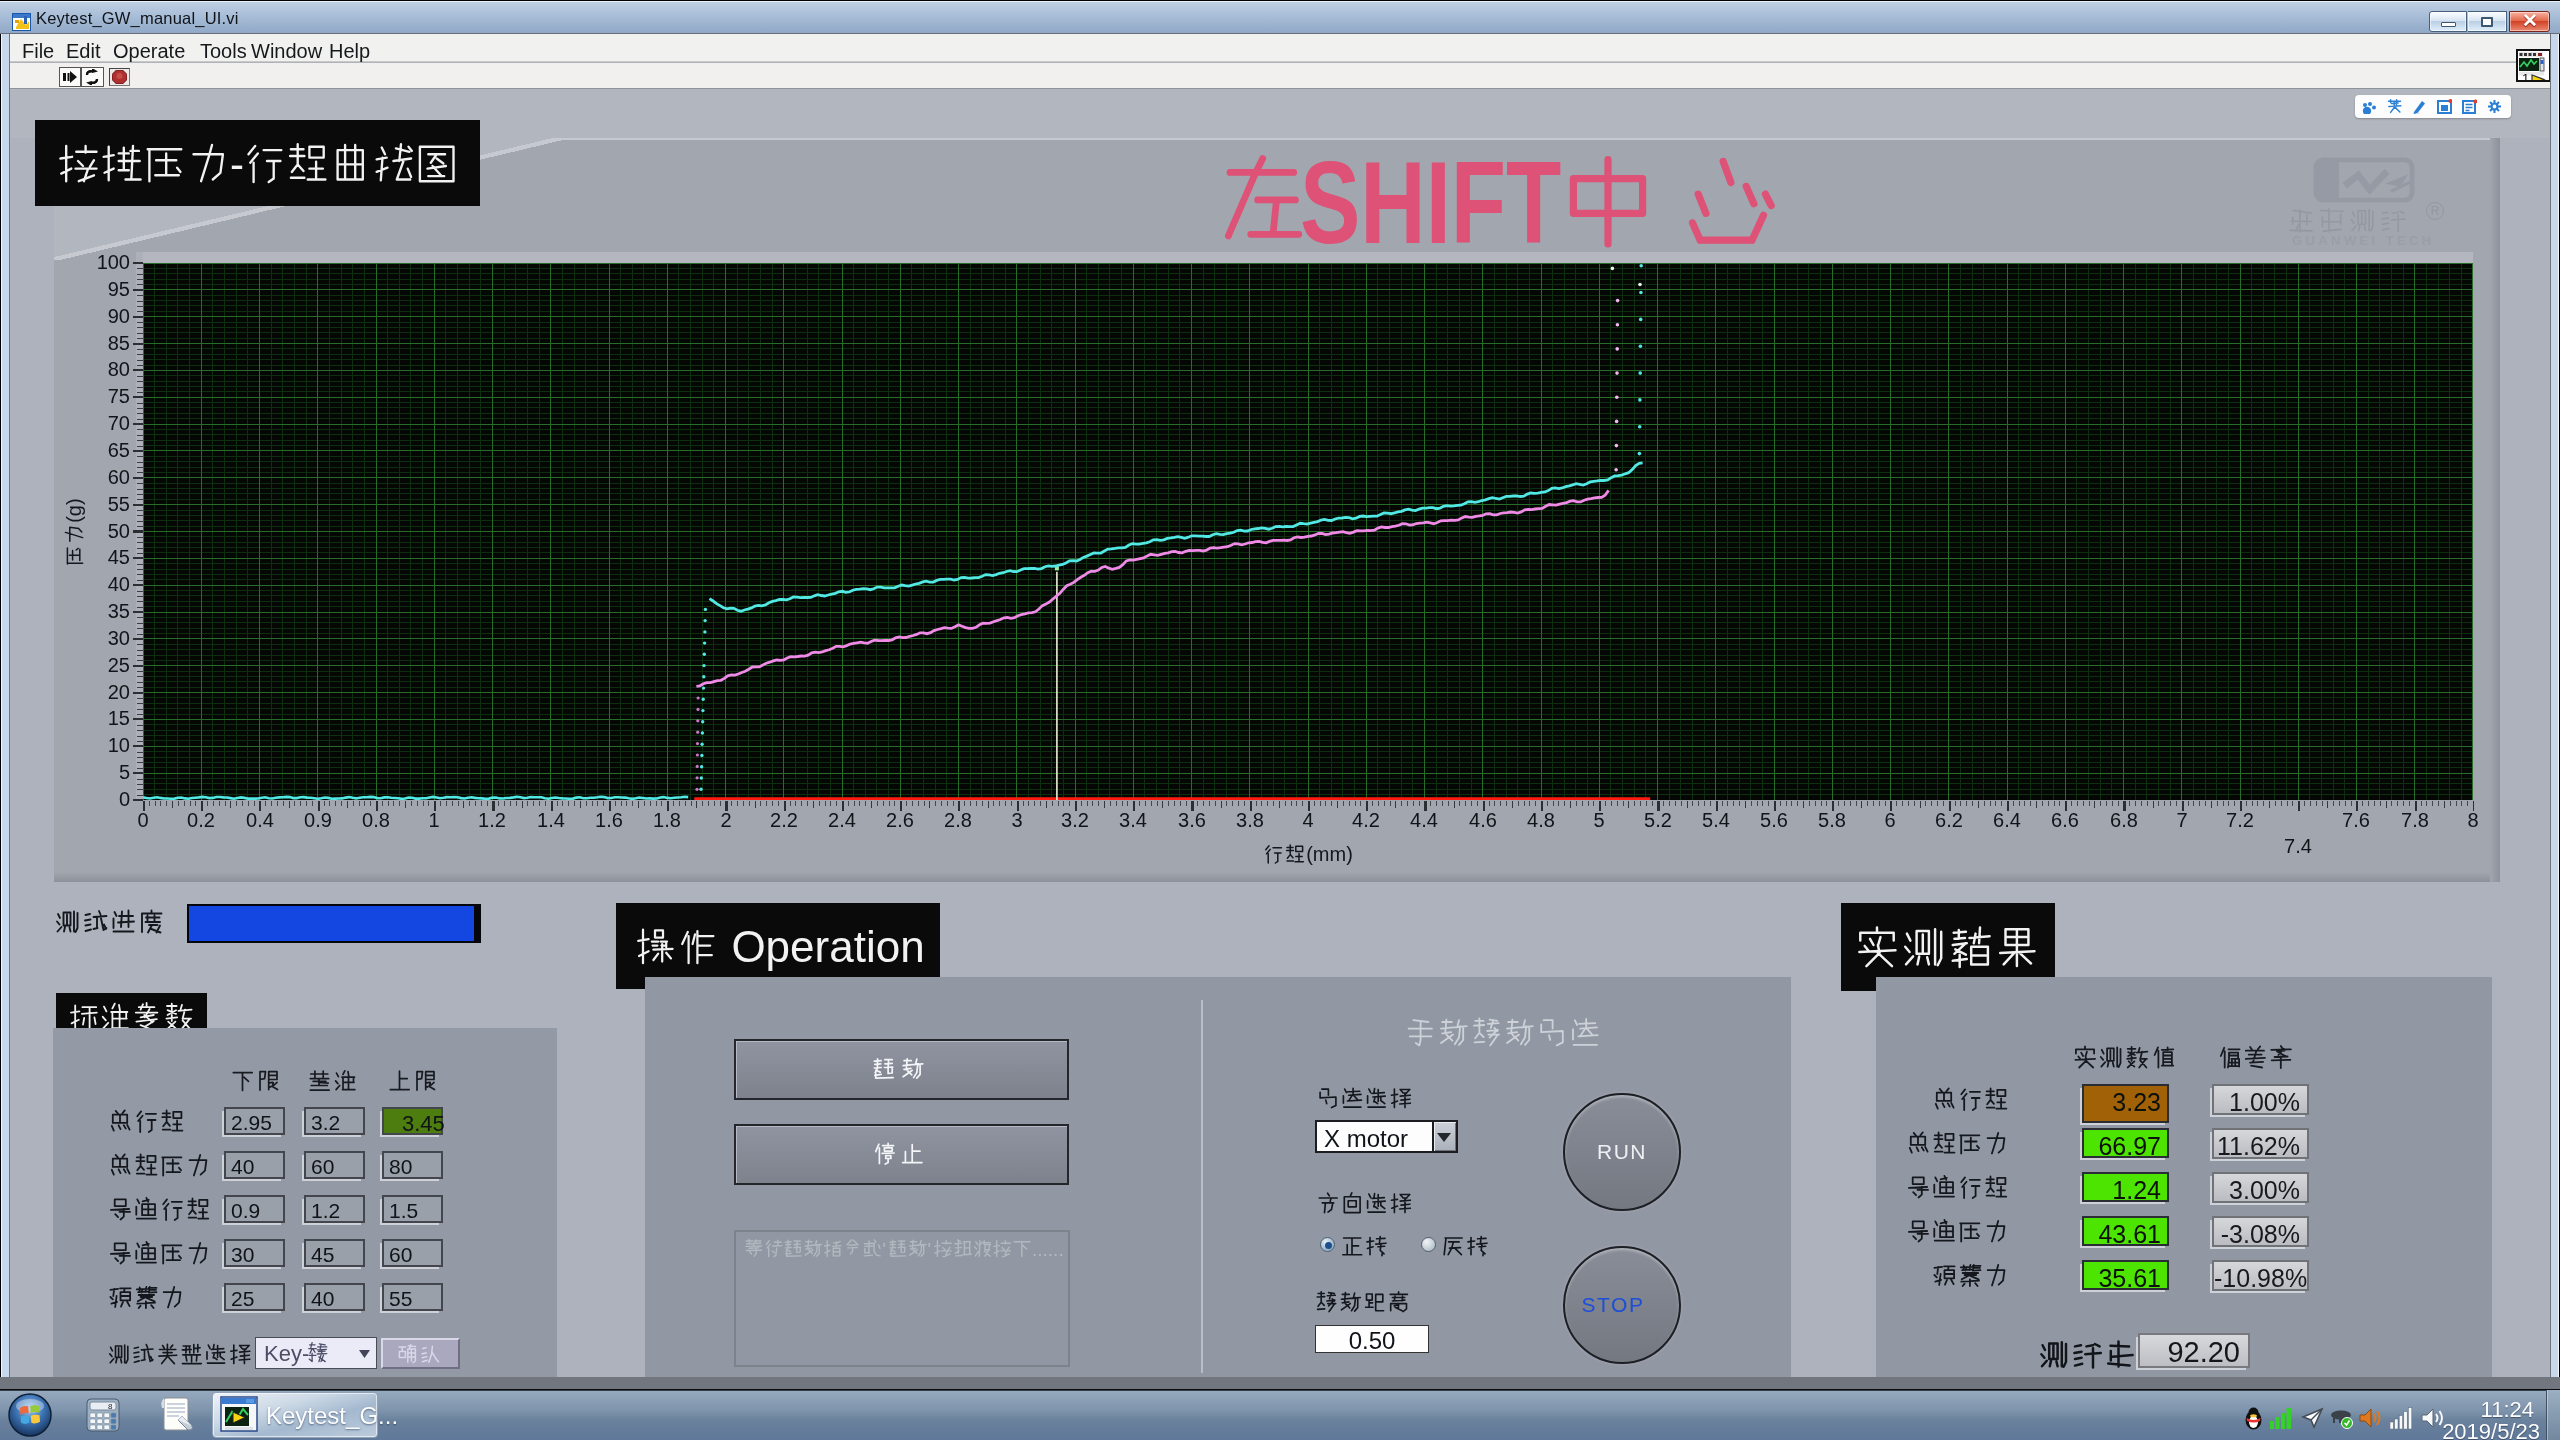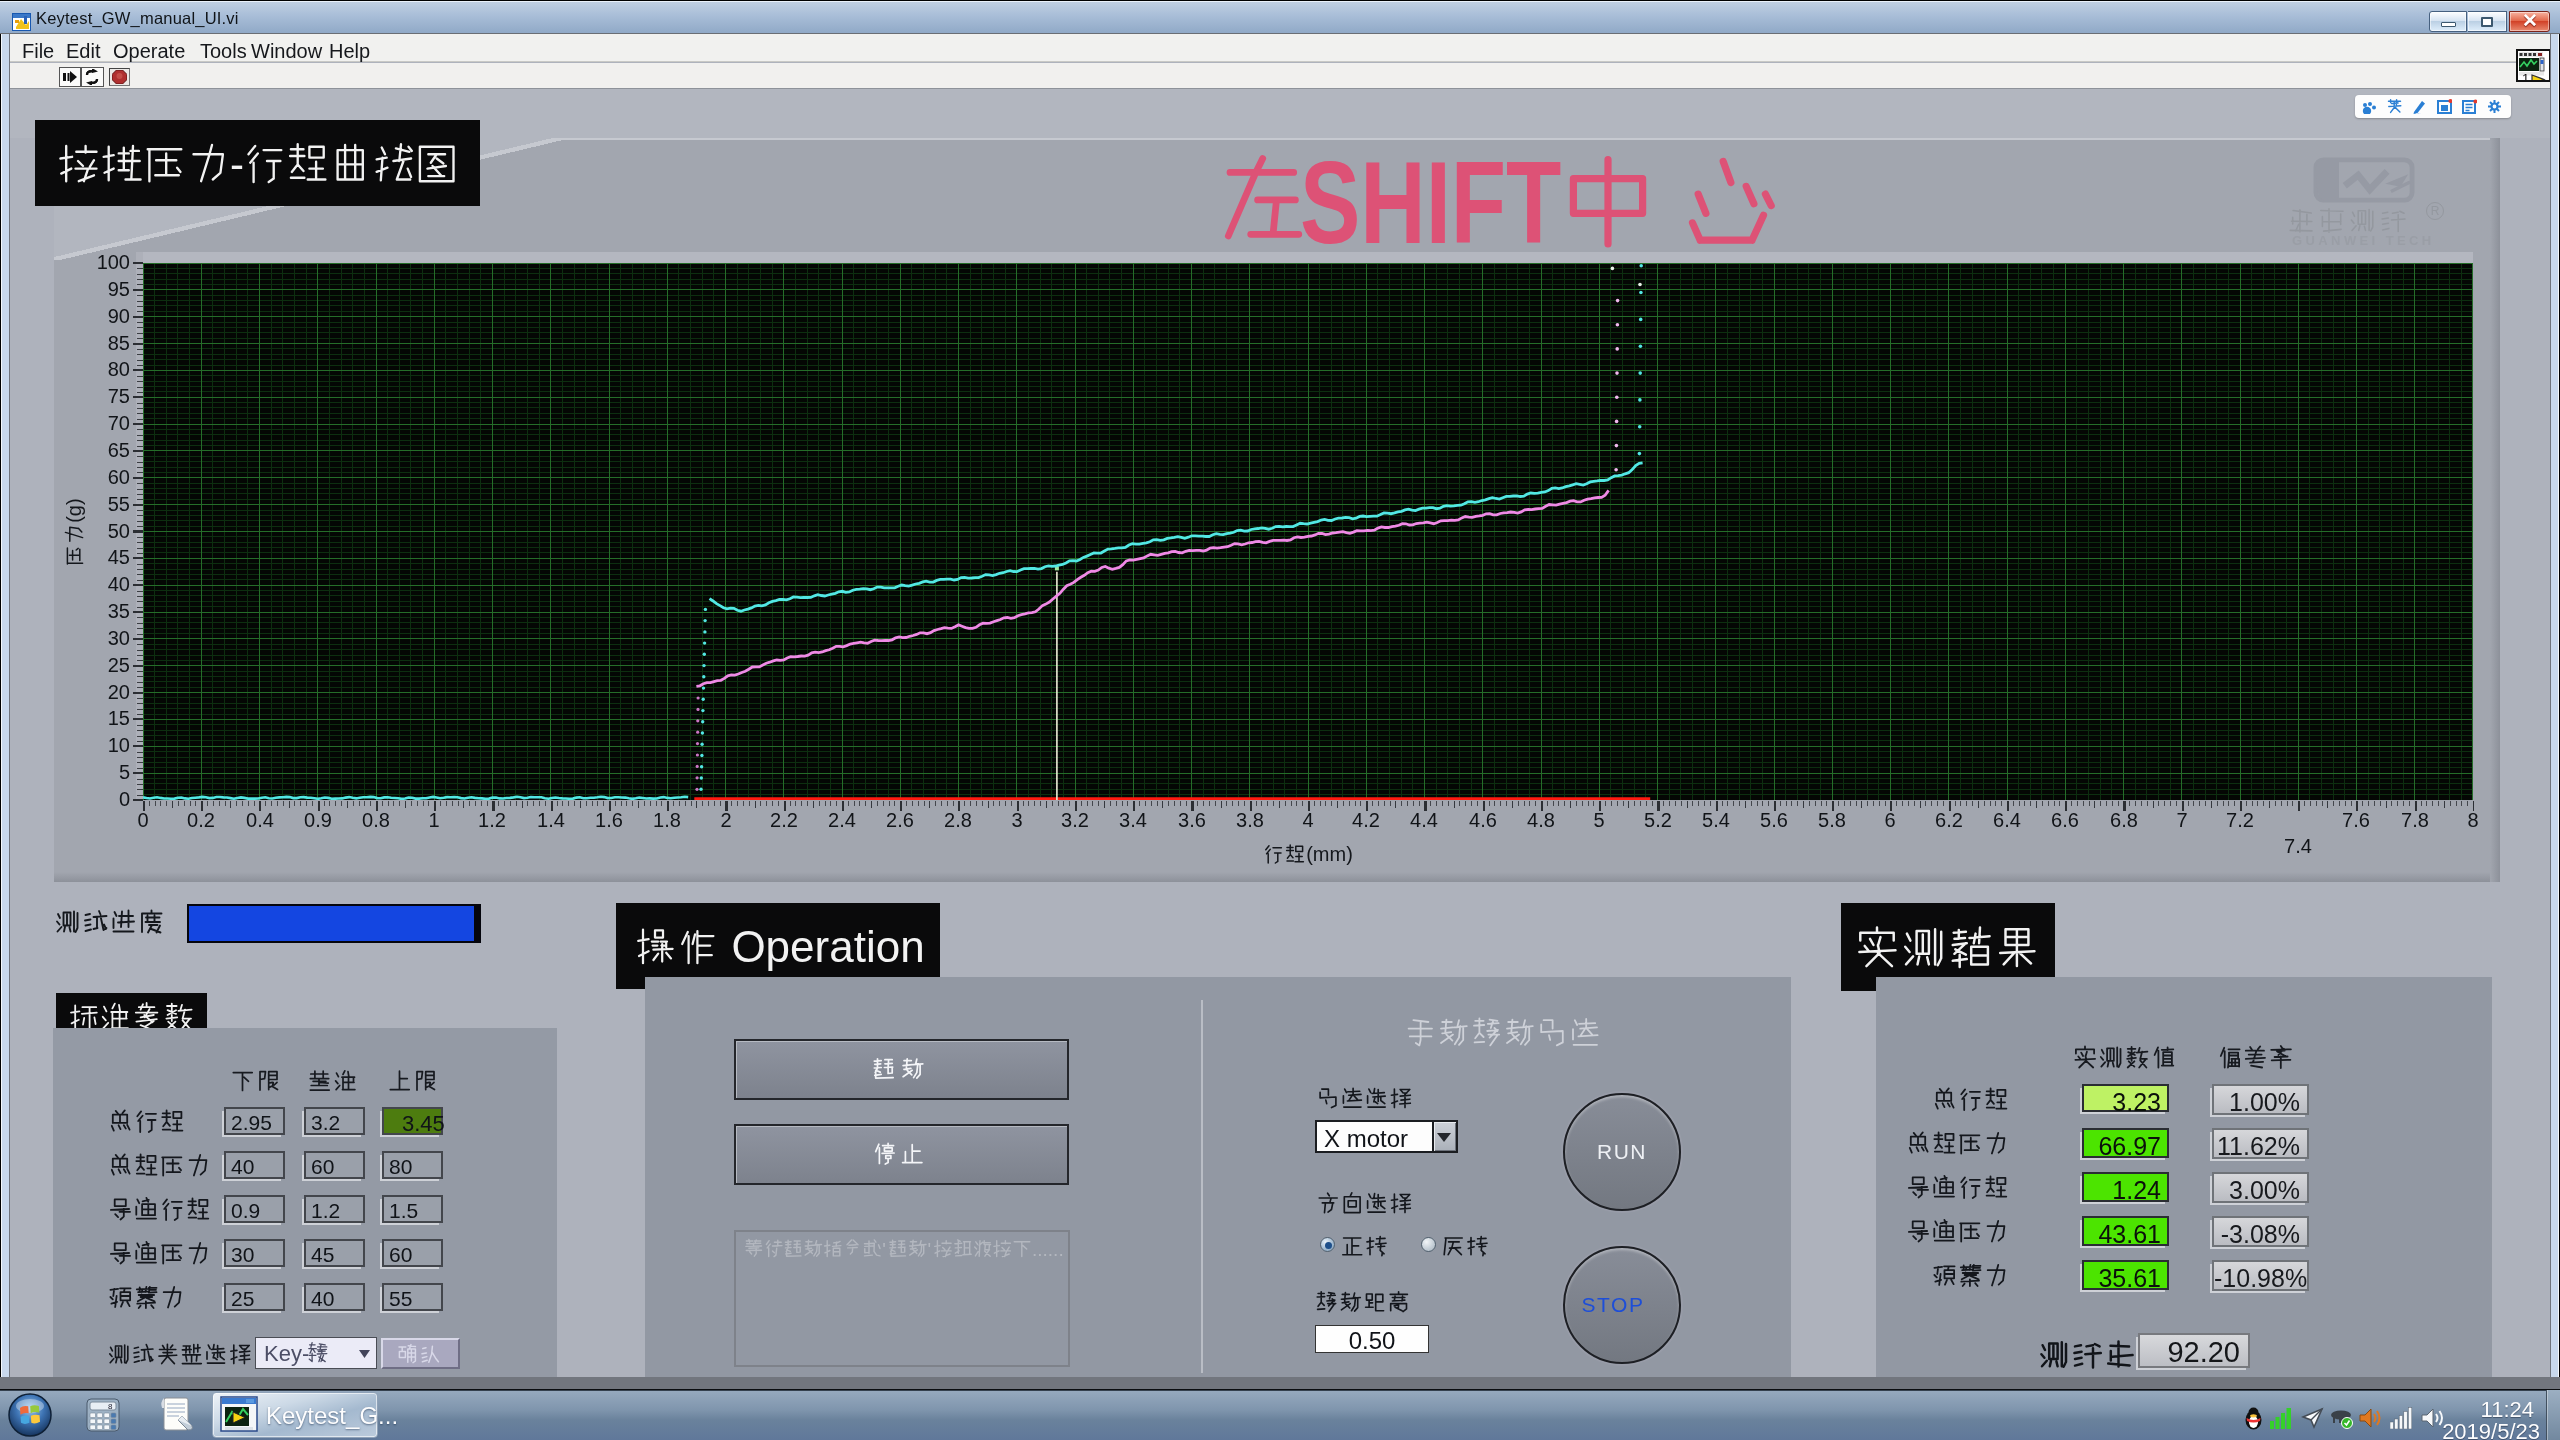--- a/index.html
+++ b/index.html
@@ -470,21 +470,21 @@
 <div class="ab" style="left:2217px;top:1044px"><svg width="78" height="27" viewBox="0 0 78 27" style="overflow:visible">
       <path d="M7.2 3.8L3.8 12.0M7.7 7.2L7.7 23.5M11.5 5.3L22.6 5.3M12.0 8.6L21.1 8.6M12.0 8.6L12.0 14.9M21.1 8.6L21.1 14.9M12.0 11.5L21.1 11.5M12.0 14.9L11.0 23.5M14.4 14.9L22.1 14.9M22.1 14.9L22.1 22.6M14.9 16.3L14.9 22.1M18.2 16.3L18.2 22.1M12.5 18.7L21.6 18.7M12.5 22.1L21.6 22.1" stroke="#171a20" stroke-width="1.80" fill="none" stroke-linecap="round"></path>
       <path d="M33.1 2.9L35.0 5.8M43.2 2.4L40.8 5.3M28.8 6.7L47.0 6.7M31.7 10.6L44.6 10.6M28.8 14.9L48.0 13.9M39.4 6.7L36.0 18.2M33.1 18.7L46.1 17.8M34.1 21.6L45.1 23.5" stroke="#171a20" stroke-width="1.80" fill="none" stroke-linecap="round"></path>
       <path d="M63.8 1.9L65.3 4.3M54.2 5.8L73.9 5.3M60.0 7.2L67.7 6.7M66.7 4.8L61.4 11.0M60.5 7.7L68.2 12.0M57.6 13.0L70.6 12.5M54.7 16.3L73.4 15.8M63.8 12.5L63.8 24.0" stroke="#171a20" stroke-width="1.80" fill="none" stroke-linecap="round"></path>
     </svg></div>
 <div class="ab" style="left:1932px;top:1086px"><svg width="78" height="27" viewBox="0 0 78 27" style="overflow:visible">
       <path d="M7.7 2.9L10.1 5.8M16.8 2.4L14.4 5.3M4.8 6.7L19.2 6.7M4.8 6.7L4.8 14.9M19.2 6.7L19.2 14.9M4.8 14.9L19.2 14.9M12.0 7.7L12.0 14.4M3.8 17.8L5.8 22.6M10.6 17.3L12.5 21.1M19.2 16.8L21.6 21.6M15.8 17.3L17.8 20.6" stroke="#14171d" stroke-width="1.80" fill="none" stroke-linecap="round"></path>
       <path d="M33.1 3.4L29.3 8.2M34.6 7.7L30.2 13.0M32.2 13.0L32.2 24.0M37.9 5.8L48.0 5.8M39.8 12.0L47.5 12.0M43.7 12.0L43.7 22.1M43.7 22.1L40.8 24.0" stroke="#14171d" stroke-width="1.80" fill="none" stroke-linecap="round"></path>
       <path d="M54.7 5.3L61.9 5.3M58.6 2.4L58.6 13.9M54.2 9.1L62.4 9.1M58.6 13.9L55.2 18.2M58.6 13.9L61.9 17.8M54.7 21.6L62.4 21.6M65.3 3.8L73.4 3.8M65.3 3.8L65.3 10.1M73.4 3.8L73.4 10.1M65.3 10.1L73.4 10.1M69.1 12.5L69.1 21.6M65.3 16.3L73.0 16.3M64.3 22.6L74.4 22.6" stroke="#14171d" stroke-width="1.80" fill="none" stroke-linecap="round"></path>
     </svg></div>
-<div class="ab" style="left:2082px;top:1084px;width:87px;height:28px;background:#bef264;border:2px solid #2a2d33;box-shadow:-3px 3px 0 -1px #ced1d7;font-size:25px;color:#0b100b;text-align:right;padding:2px 6px 0 0">3.23</div>
+<div class="ab" style="left:2082px;top:1084px;width:87px;height:39px;background:#a16207;border:2px solid #2a2d33;box-shadow:-3px 3px 0 -1px #ced1d7;font-size:25px;color:#0b100b;text-align:right;padding:2px 6px 0 0">3.23</div>
 <div class="ab" style="left:2212px;top:1084px;width:97px;height:31px;background:linear-gradient(#d6d7da,#babcc2);border:2px solid #6f7378;box-shadow:-3px 3px 0 -1px #ced1d7;font-size:25px;color:#17191d;text-align:right;padding:2px 7px 0 0">1.00%</div>
 <div class="ab" style="left:1906px;top:1130px"><svg width="104" height="27" viewBox="0 0 104 27" style="overflow:visible">
       <path d="M7.7 2.9L10.1 5.8M16.8 2.4L14.4 5.3M4.8 6.7L19.2 6.7M4.8 6.7L4.8 14.9M19.2 6.7L19.2 14.9M4.8 14.9L19.2 14.9M12.0 7.7L12.0 14.4M3.8 17.8L5.8 22.6M10.6 17.3L12.5 21.1M19.2 16.8L21.6 21.6M15.8 17.3L17.8 20.6" stroke="#14171d" stroke-width="1.80" fill="none" stroke-linecap="round"></path>
       <path d="M28.8 5.3L36.0 5.3M32.6 2.4L32.6 13.9M28.3 9.1L36.5 9.1M32.6 13.9L29.3 18.2M32.6 13.9L36.0 17.8M28.8 21.6L36.5 21.6M39.4 3.8L47.5 3.8M39.4 3.8L39.4 10.1M47.5 3.8L47.5 10.1M39.4 10.1L47.5 10.1M43.2 12.5L43.2 21.6M39.4 16.3L47.0 16.3M38.4 22.6L48.5 22.6" stroke="#14171d" stroke-width="1.80" fill="none" stroke-linecap="round"></path>
       <path d="M54.2 5.3L73.4 5.3M55.2 5.3L55.2 23.5M59.0 11.5L70.6 11.5M64.8 7.7L64.8 20.2M58.6 20.2L72.0 20.2M71.0 15.8L73.0 18.2" stroke="#14171d" stroke-width="1.80" fill="none" stroke-linecap="round"></path>
       <path d="M81.6 8.2L98.4 8.2M92.2 2.9L90.7 8.2M90.7 8.2L85.9 23.5M98.4 8.2L97.0 18.7M97.0 18.7L92.6 22.6" stroke="#14171d" stroke-width="1.80" fill="none" stroke-linecap="round"></path>
     </svg></div>
 <div class="ab" style="left:2082px;top:1128px;width:87px;height:30px;background:#4ce400;border:2px solid #2a2d33;box-shadow:-3px 3px 0 -1px #ced1d7;font-size:25px;color:#0b100b;text-align:right;padding:2px 6px 0 0">66.97</div>
 <div class="ab" style="left:2212px;top:1128px;width:97px;height:31px;background:linear-gradient(#d6d7da,#babcc2);border:2px solid #6f7378;box-shadow:-3px 3px 0 -1px #ced1d7;font-size:25px;color:#17191d;text-align:right;padding:2px 7px 0 0">11.62%</div>
 <div class="ab" style="left:1906px;top:1174px"><svg width="104" height="27" viewBox="0 0 104 27" style="overflow:visible">

